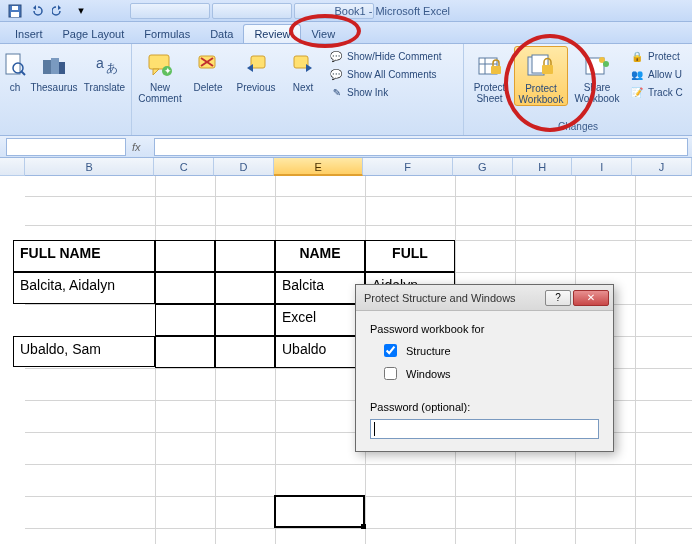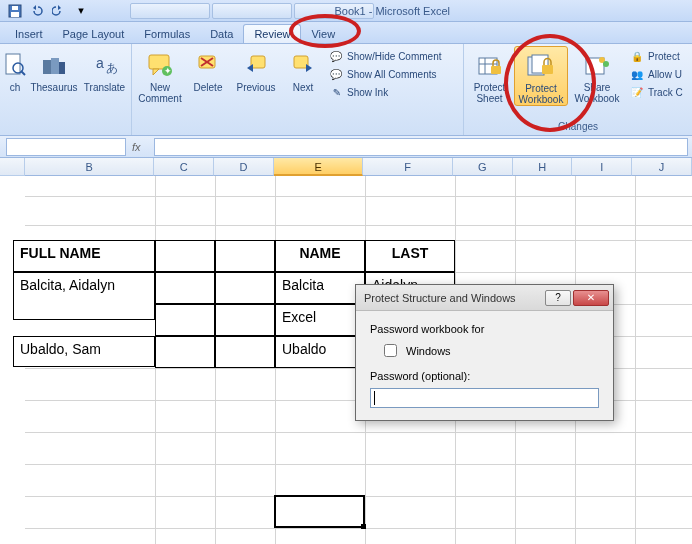--- a/index.html
+++ b/index.html
@@ -306,23 +306,23 @@
           <div style="top:256px"></div>
         <div style="top:288px"></div>
           <div style="top:320px"></div>
           <div style="top:352px"></div>
       </div>
 
       <div class="tblcell tblhead" style="left:-12px;top:64px;width:142px;height:32px">FULL NAME</div>
       <div class="tblcell" style="left:130px;top:64px;width:60px;height:32px"></div>
       <div class="tblcell" style="left:190px;top:64px;width:60px;height:32px"></div>
       <div class="tblcell tblhead" style="left:250px;top:64px;width:90px;height:32px;text-align:center">NAME</div>
-      <div class="tblcell tblhead" style="left:340px;top:64px;width:90px;height:32px;text-align:center">LAST</div>
-
-      <div class="tblcell" style="left:-12px;top:96px;width:142px;height:48px">Balcita, Aidalyn</div>
+      <div class="tblcell tblhead" style="left:340px;top:64px;width:90px;height:32px;text-align:center">FULL</div>
+
+      <div class="tblcell" style="left:-12px;top:96px;width:142px;height:32px">Balcita, Aidalyn</div>
       <div class="tblcell" style="left:130px;top:96px;width:60px;height:32px"></div>
       <div class="tblcell" style="left:190px;top:96px;width:60px;height:32px"></div>
       <div class="tblcell" style="left:250px;top:96px;width:90px;height:32px">Balcita</div>
       <div class="tblcell" style="left:340px;top:96px;width:90px;height:32px">Aidalyn</div>
 
       <div class="tblcell" style="left:130px;top:128px;width:60px;height:32px"></div>
       <div class="tblcell" style="left:190px;top:128px;width:60px;height:32px"></div>
       <div class="tblcell" style="left:250px;top:128px;width:90px;height:32px">Excel</div>
       <div class="tblcell" style="left:340px;top:128px;width:90px;height:32px"></div>
 
@@ -341,24 +341,28 @@
 
 <div class="dialog">
   <div class="dlg-title">
     <span class="dlg-title-text">Protect Structure and Windows</span>
     <span class="dlg-btn">?</span>
     <span class="dlg-btn dlg-close">✕</span>
   </div>
   <div class="dlg-body">
     <div class="dlg-label">Password workbook for</div>
     <label class="dlg-check">
+      <input type="checkbox" checked="" style="">
+      <span>Structure</span>
+    </label>
+    <label class="dlg-check">
       <input type="checkbox" style="">
       <span>Windows</span>
     </label>
-    <div class="dlg-label" style="margin-top:10px">Password (optional):</div>
+    <div class="dlg-label" style="margin-top:18px">Password (optional):</div>
     <div style="position:relative">
       <input class="dlg-input" type="text" value="" style="">
       <div class="cursor-caret" style="left:4px;top:3px"></div>
     </div>
   </div>
 </div>
 
 <div class="circle" style="left:289px;top:14px;width:72px;height:34px"></div>
 <div class="circle" style="left:504px;top:34px;width:92px;height:98px"></div>
 

